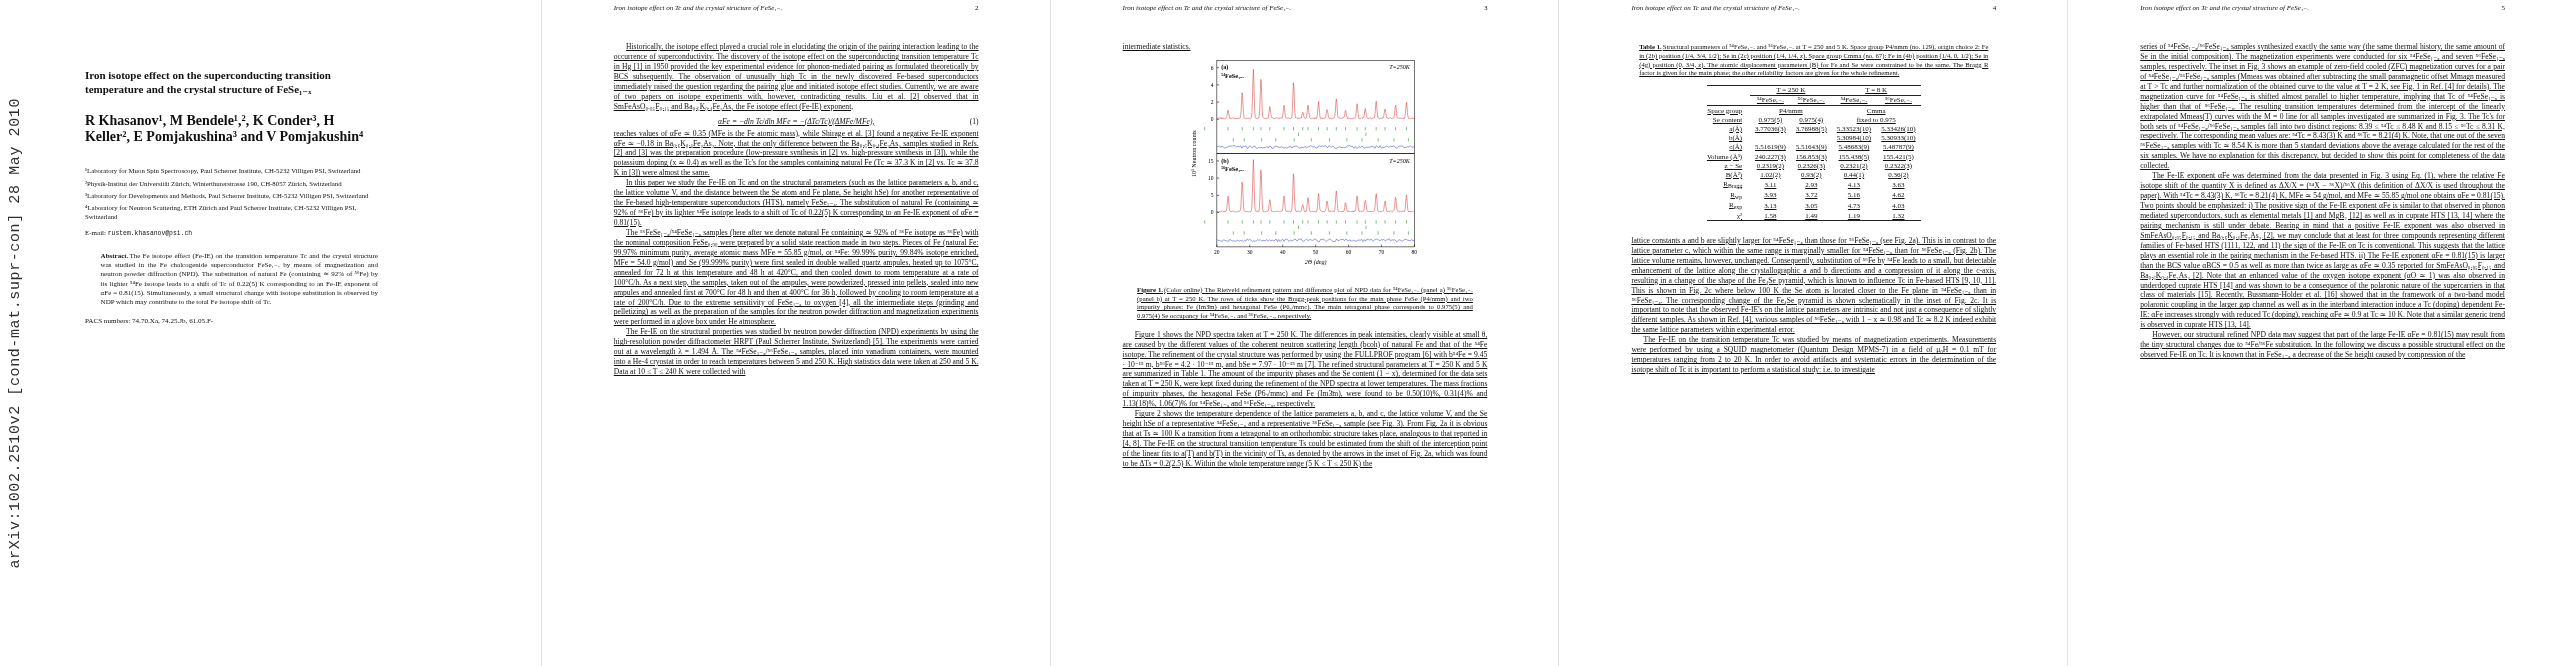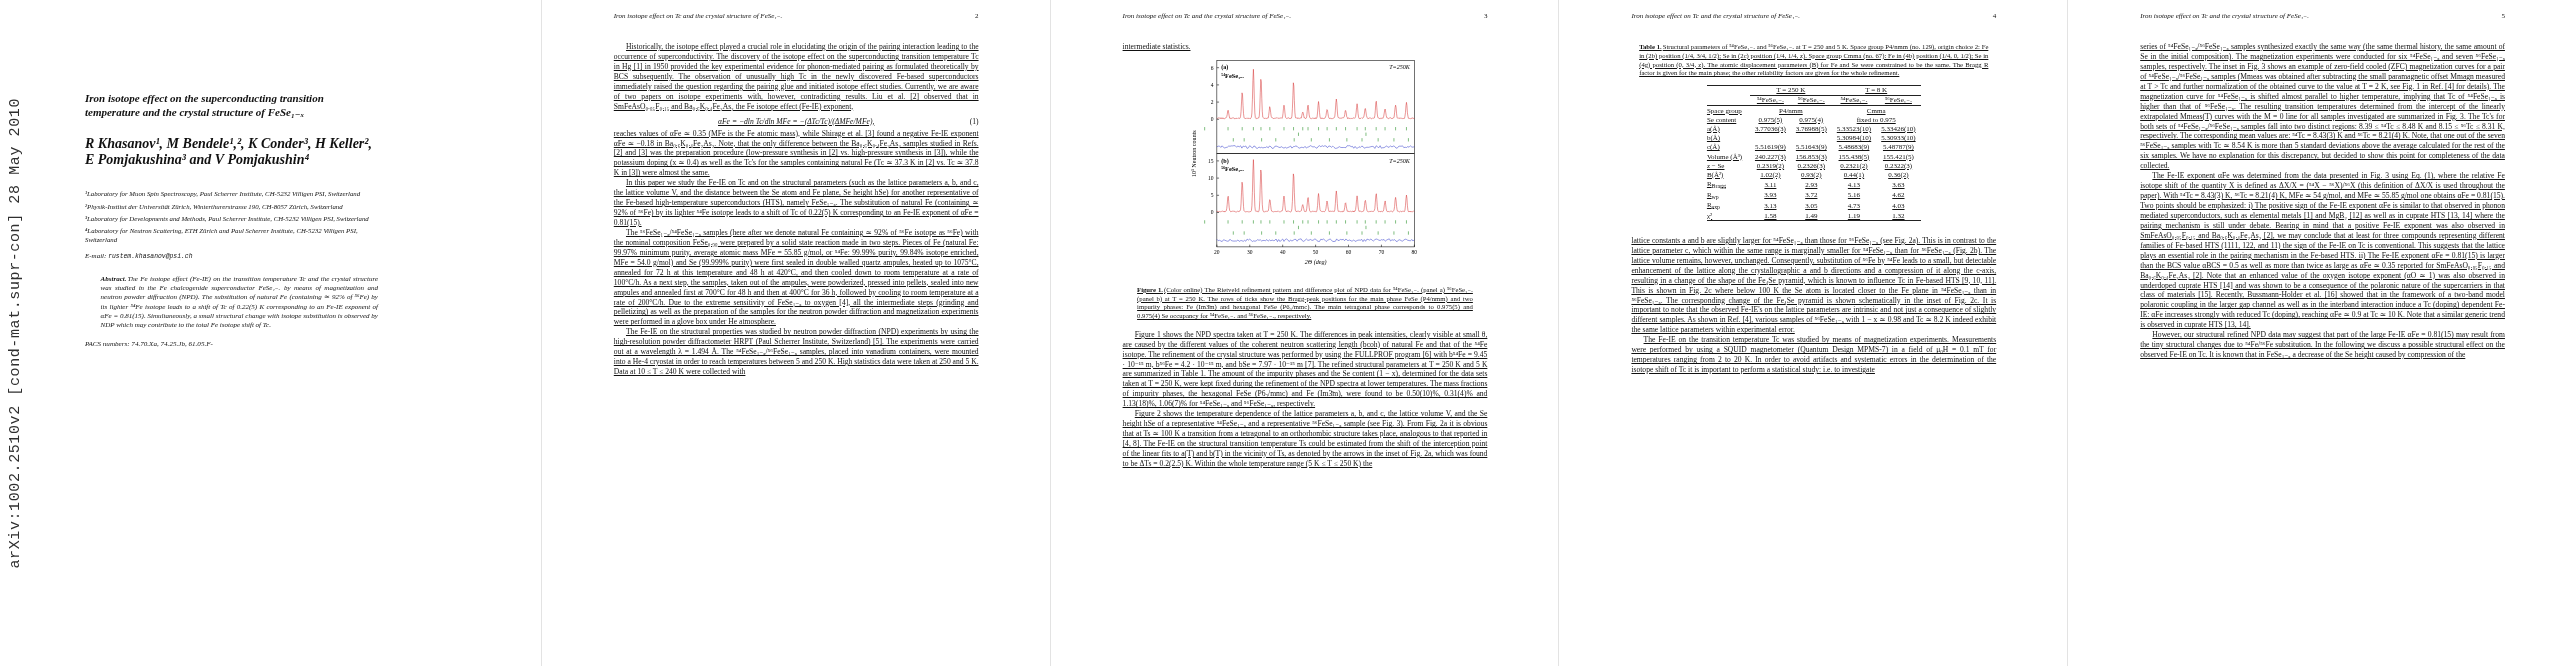--- a/index.html
+++ b/index.html
@@ -25,33 +25,33 @@
   }
 
   .page {
     width: 509px; height: 667px; position: relative;
     background: #fff; overflow: hidden;
     border-left: 0.6px solid #e3e3e3;
   }
   .page.first { border-left: none; }
 
   .running-header {
-    position: absolute; top: 12px; left: 72px; right: 71px;
+    position: absolute; top: 4px; left: 72px; right: 71px;
     display: flex; justify-content: space-between; font-size: 7px;
   }
   .rh-title { font-style: italic; }
   .content { position: absolute; top: 42px; left: 72px; right: 71px; bottom: 20px; text-decoration: underline; }
 
   p.body { margin: 0; padding: 0; text-align: justify; text-indent: 12.2px;
            font-size: 7.6px; line-height: 1.31; }
   p.noindent { text-indent: 0; }
   .b { font-weight: bold; margin-right: 1px; }
 
   
-  .p1 { position: absolute; top: 91px; left: 53px; width: 293px; font-style: italic; }
+  .p1 { position: absolute; top: 68px; left: 53px; width: 293px; }
   .title { font-size: 11px; font-weight: bold; margin: 0 0 16.7px; line-height: 1.3; }
   .authors { font-weight: bold; font-size: 14px; margin-bottom: 22px; }
   .aff { font-size: 6.8px; line-height: 1.25; margin-bottom: 3.9px; }
   .email-row { font-size: 7px; margin-top: 7.8px; }
   .email { font-family: "Liberation Mono", "DejaVu Sans Mono", monospace; font-size: 6.4px; }
   .abstract { margin: 14.5px 0 0 15.6px; font-size: 7px; line-height: 1.33; text-align: justify; }
   .pacs { margin-top: 10px; font-size: 7.1px; }
 
   
   .equation { position: relative; margin: 5px 0 3px; text-align: center; font-size: 7.6px; }
@@ -65,21 +65,21 @@
   .caption { font-size: 6.7px; line-height: 1.3; text-align: justify; margin: 5.6px 14.5px 9px; }
 
   
   .table-caption { font-size: 6.7px; line-height: 1.3; text-align: justify; margin: 1.1px 7.8px 6.7px; }
   .struct-table { border-collapse: collapse; margin: 3.3px auto 14.5px; font-size: 7px; }
   .struct-table th, .struct-table td { padding: 0.6px 5px; text-align: center; font-weight: normal; }
   .struct-table th.grp { border-bottom: 0.6px solid #222; }
   .struct-table thead tr:first-child { border-top: 0.7px solid #222; }
   .struct-table thead tr:last-child { border-bottom: 0.6px solid #222; }
   .struct-table tbody tr:last-child { border-bottom: 0.7px solid #222; }
-  .struct-table .lbl { text-align: left; padding-left: 0; padding-right: 7.8px; margin-top: 36px; }
+  .struct-table .lbl { text-align: right; padding-left: 0; padding-right: 7.8px; margin-top: 36px; }
 </style>
 </head>
 <body>
 
 <div class="canvas">
 
   <div class="arxiv-strip">
     <div class="arxiv-stamp">arXiv:1002.2510v2  [cond-mat.supr-con]  28 May 2010</div>
   </div>
 

